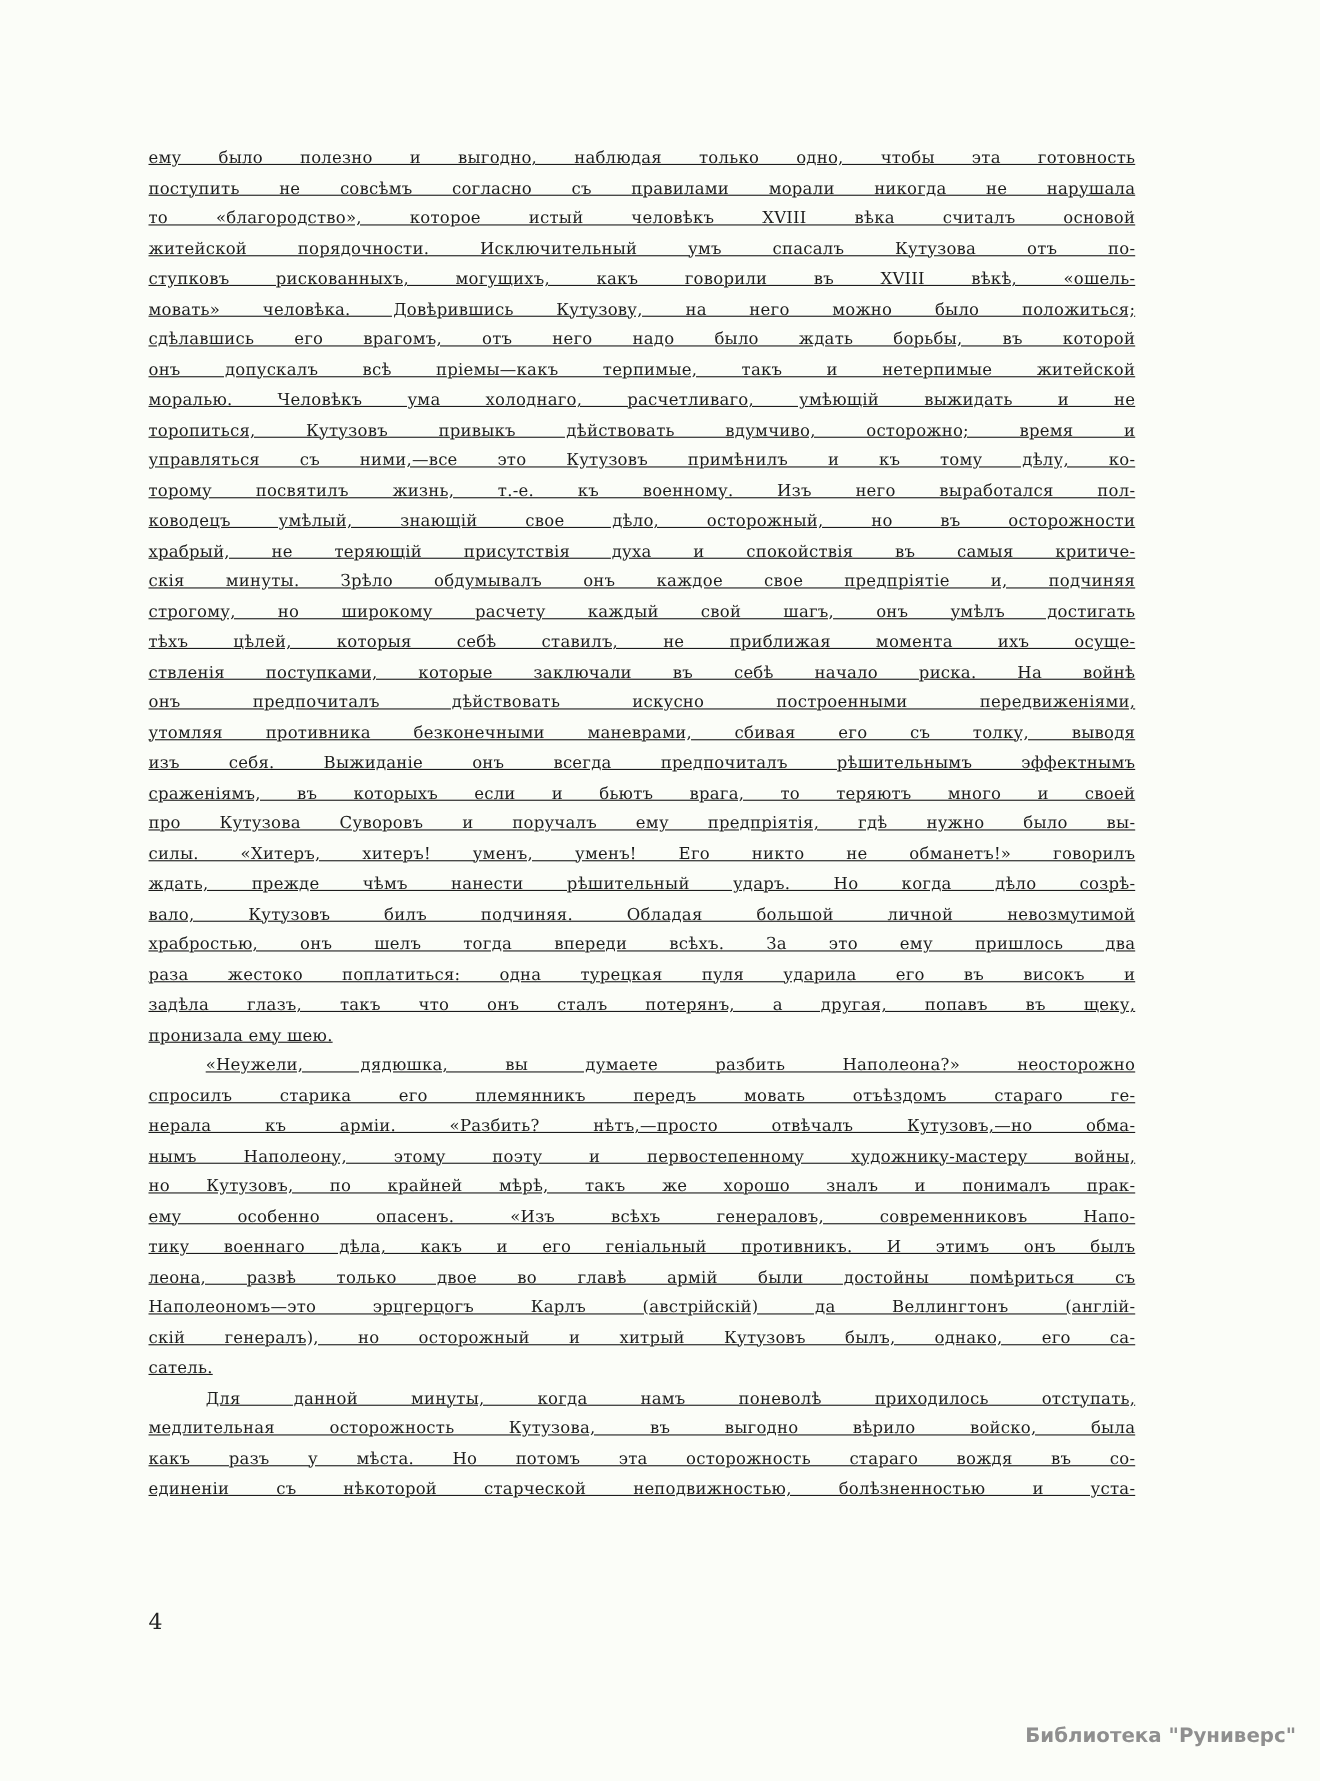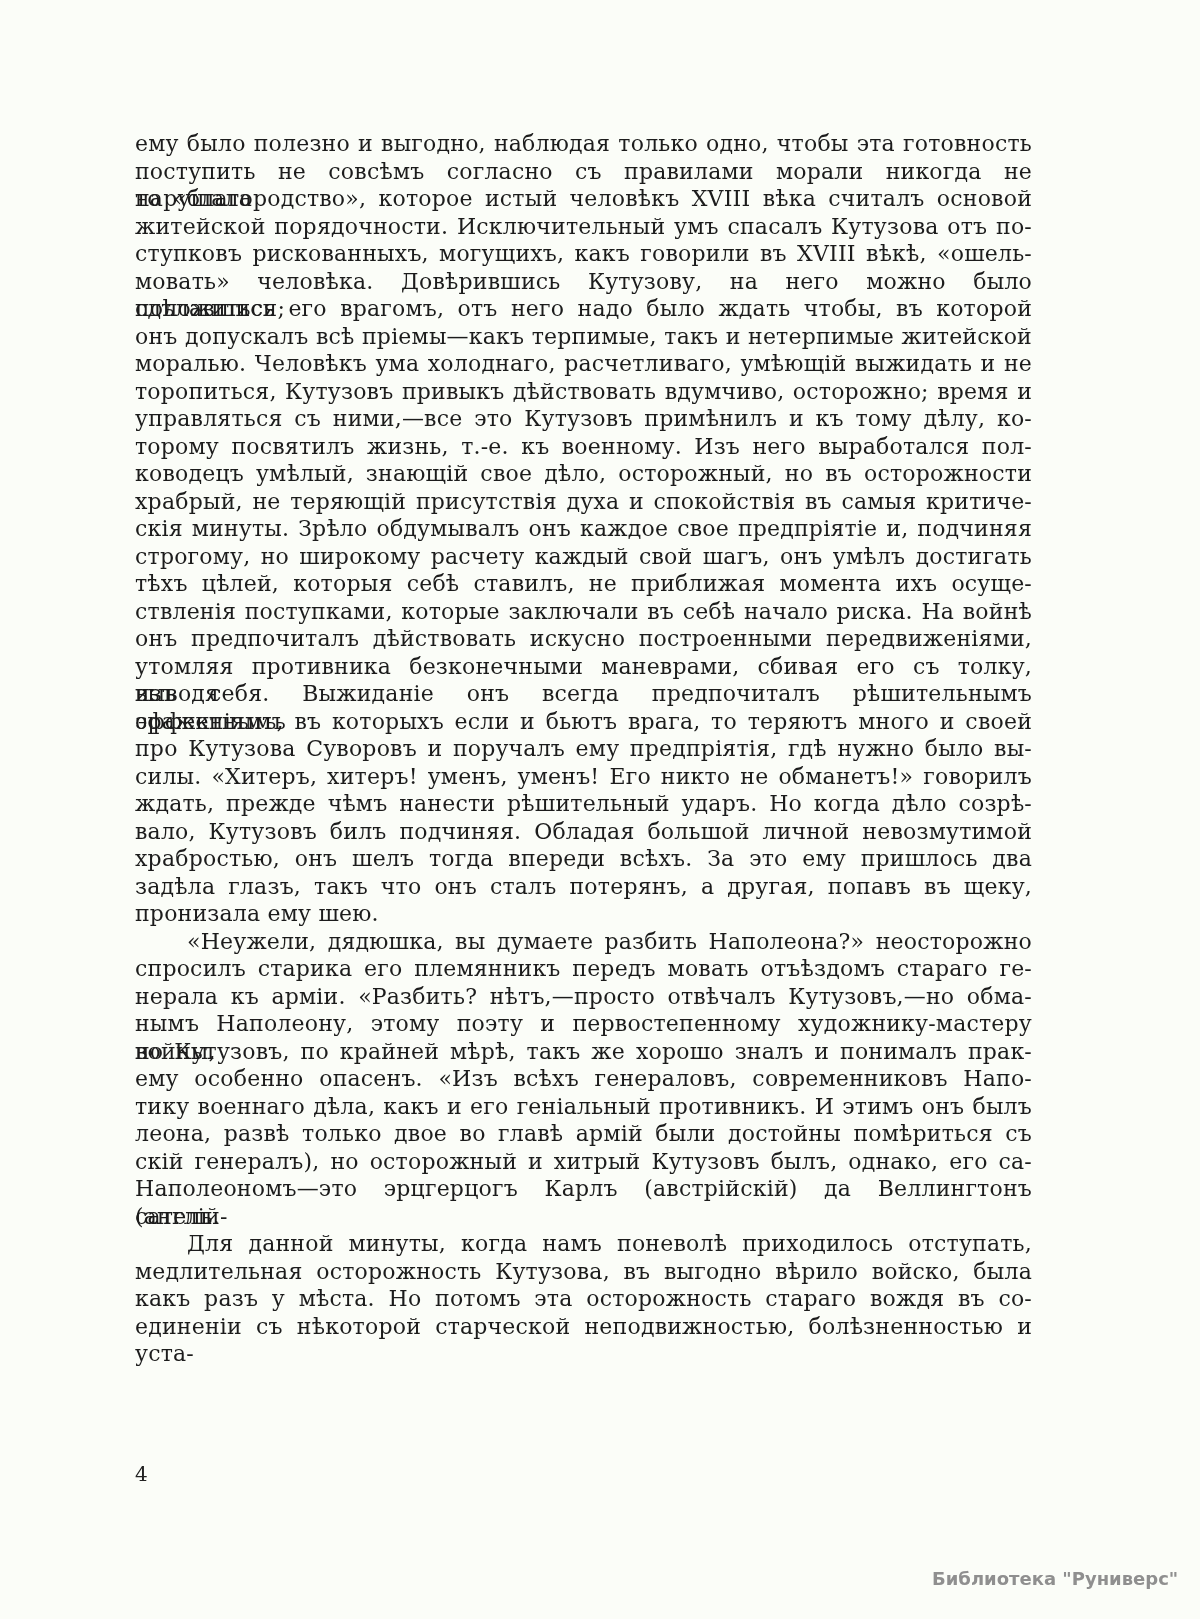--- a/index.html
+++ b/index.html
@@ -11,23 +11,24 @@
     margin: 0 auto;
     background: #fbfdf8;
     overflow: hidden;
     color: #1c1c1c;
   }
   .text-block {
     position: absolute;
     left: 135px;
     top: 130px;
     width: 897px;
-    font-size: 22px;
+    font-size: 15px;
     line-height: 27.5px;
     letter-spacing: 0.2px;
+    text-decoration: underline;
   }
   .line {
     text-align: justify;
     text-align-last: justify;
     white-space: normal;
     height: 27.5px;
     overflow: visible;
   }
   .line.last { text-align-last: left; }
   .line.indent { text-indent: 52px; }
@@ -53,53 +54,54 @@
 <body>
 
 <div class="page">
   <div class="text-block">
       <div class="line">ему было полезно и выгодно, наблюдая только одно, чтобы эта готовность</div>
       <div class="line">поступить не совсѣмъ согласно съ правилами морали никогда не нарушала</div>
       <div class="line">то «благородство», которое истый человѣкъ XVIII вѣка считалъ основой</div>
       <div class="line">житейской порядочности. Исключительный умъ спасалъ Кутузова отъ по-</div>
       <div class="line">ступковъ рискованныхъ, могущихъ, какъ говорили въ XVIII вѣкѣ, «ошель-</div>
       <div class="line">мовать» человѣка. Довѣрившись Кутузову, на него можно было положиться;</div>
-      <div class="line">сдѣлавшись его врагомъ, отъ него надо было ждать чтобы, въ которой</div>
+      <div class="line">сдѣлавшись его врагомъ, отъ него надо было ждать борьбы, въ которой</div>
       <div class="line">онъ допускалъ всѣ пріемы—какъ терпимые, такъ и нетерпимые житейской</div>
       <div class="line">моралью. Человѣкъ ума холоднаго, расчетливаго, умѣющій выжидать и не</div>
       <div class="line">торопиться, Кутузовъ привыкъ дѣйствовать вдумчиво, осторожно; время и</div>
       <div class="line">управляться съ ними,—все это Кутузовъ примѣнилъ и къ тому дѣлу, ко-</div>
       <div class="line">торому посвятилъ жизнь, т.-е. къ военному. Изъ него выработался пол-</div>
       <div class="line">ководецъ умѣлый, знающій свое дѣло, осторожный, но въ осторожности</div>
       <div class="line">храбрый, не теряющій присутствія духа и спокойствія въ самыя критиче-</div>
       <div class="line">скія минуты. Зрѣло обдумывалъ онъ каждое свое предпріятіе и, подчиняя</div>
       <div class="line">строгому, но широкому расчету каждый свой шагъ, онъ умѣлъ достигать</div>
       <div class="line">тѣхъ цѣлей, которыя себѣ ставилъ, не приближая момента ихъ осуще-</div>
       <div class="line">ствленія поступками, которые заключали въ себѣ начало риска. На войнѣ</div>
       <div class="line">онъ предпочиталъ дѣйствовать искусно построенными передвиженіями,</div>
       <div class="line">утомляя противника безконечными маневрами, сбивая его съ толку, выводя</div>
       <div class="line">изъ себя. Выжиданіе онъ всегда предпочиталъ рѣшительнымъ эффектнымъ</div>
       <div class="line">сраженіямъ, въ которыхъ если и бьютъ врага, то теряютъ много и своей</div>
       <div class="line">про Кутузова Суворовъ и поручалъ ему предпріятія, гдѣ нужно было вы-</div>
       <div class="line">силы. «Хитеръ, хитеръ! уменъ, уменъ! Его никто не обманетъ!» говорилъ</div>
       <div class="line">ждать, прежде чѣмъ нанести рѣшительный ударъ. Но когда дѣло созрѣ-</div>
       <div class="line">вало, Кутузовъ билъ подчиняя. Обладая большой личной невозмутимой</div>
       <div class="line">храбростью, онъ шелъ тогда впереди всѣхъ. За это ему пришлось два</div>
+      <div class="line">раза жестоко поплатиться: одна турецкая пуля ударила его въ високъ и</div>
       <div class="line">задѣла глазъ, такъ что онъ сталъ потерянъ, а другая, попавъ въ щеку,</div>
       <div class="line last">пронизала ему шею.</div>
       <div class="line indent">«Неужели, дядюшка, вы думаете разбить Наполеона?» неосторожно</div>
       <div class="line">спросилъ старика его племянникъ передъ мовать отъѣздомъ стараго ге-</div>
       <div class="line">нерала къ арміи. «Разбить? нѣтъ,—просто отвѣчалъ Кутузовъ,—но обма-</div>
       <div class="line">нымъ Наполеону, этому поэту и первостепенному художнику-мастеру войны,</div>
       <div class="line">но Кутузовъ, по крайней мѣрѣ, такъ же хорошо зналъ и понималъ прак-</div>
       <div class="line">ему особенно опасенъ. «Изъ всѣхъ генераловъ, современниковъ Напо-</div>
       <div class="line">тику военнаго дѣла, какъ и его геніальный противникъ. И этимъ онъ былъ</div>
       <div class="line">леона, развѣ только двое во главѣ армій были достойны помѣриться съ</div>
+      <div class="line">Наполеономъ—это эрцгерцогъ Карлъ (австрійскій) да Веллингтонъ (англій-</div>
       <div class="line">скій генералъ), но осторожный и хитрый Кутузовъ былъ, однако, его са-</div>
-      <div class="line">Наполеономъ—это эрцгерцогъ Карлъ (австрійскій) да Веллингтонъ (англій-</div>
       <div class="line last">сатель.</div>
       <div class="line indent">Для данной минуты, когда намъ поневолѣ приходилось отступать,</div>
       <div class="line">медлительная осторожность Кутузова, въ выгодно вѣрило войско, была</div>
       <div class="line">какъ разъ у мѣста. Но потомъ эта осторожность стараго вождя въ со-</div>
       <div class="line">единеніи съ нѣкоторой старческой неподвижностью, болѣзненностью и уста-</div>
     </div>
   <div class="page-number">4</div>
   <div class="watermark">Библиотека "Руниверс"</div>
 </div>
 

